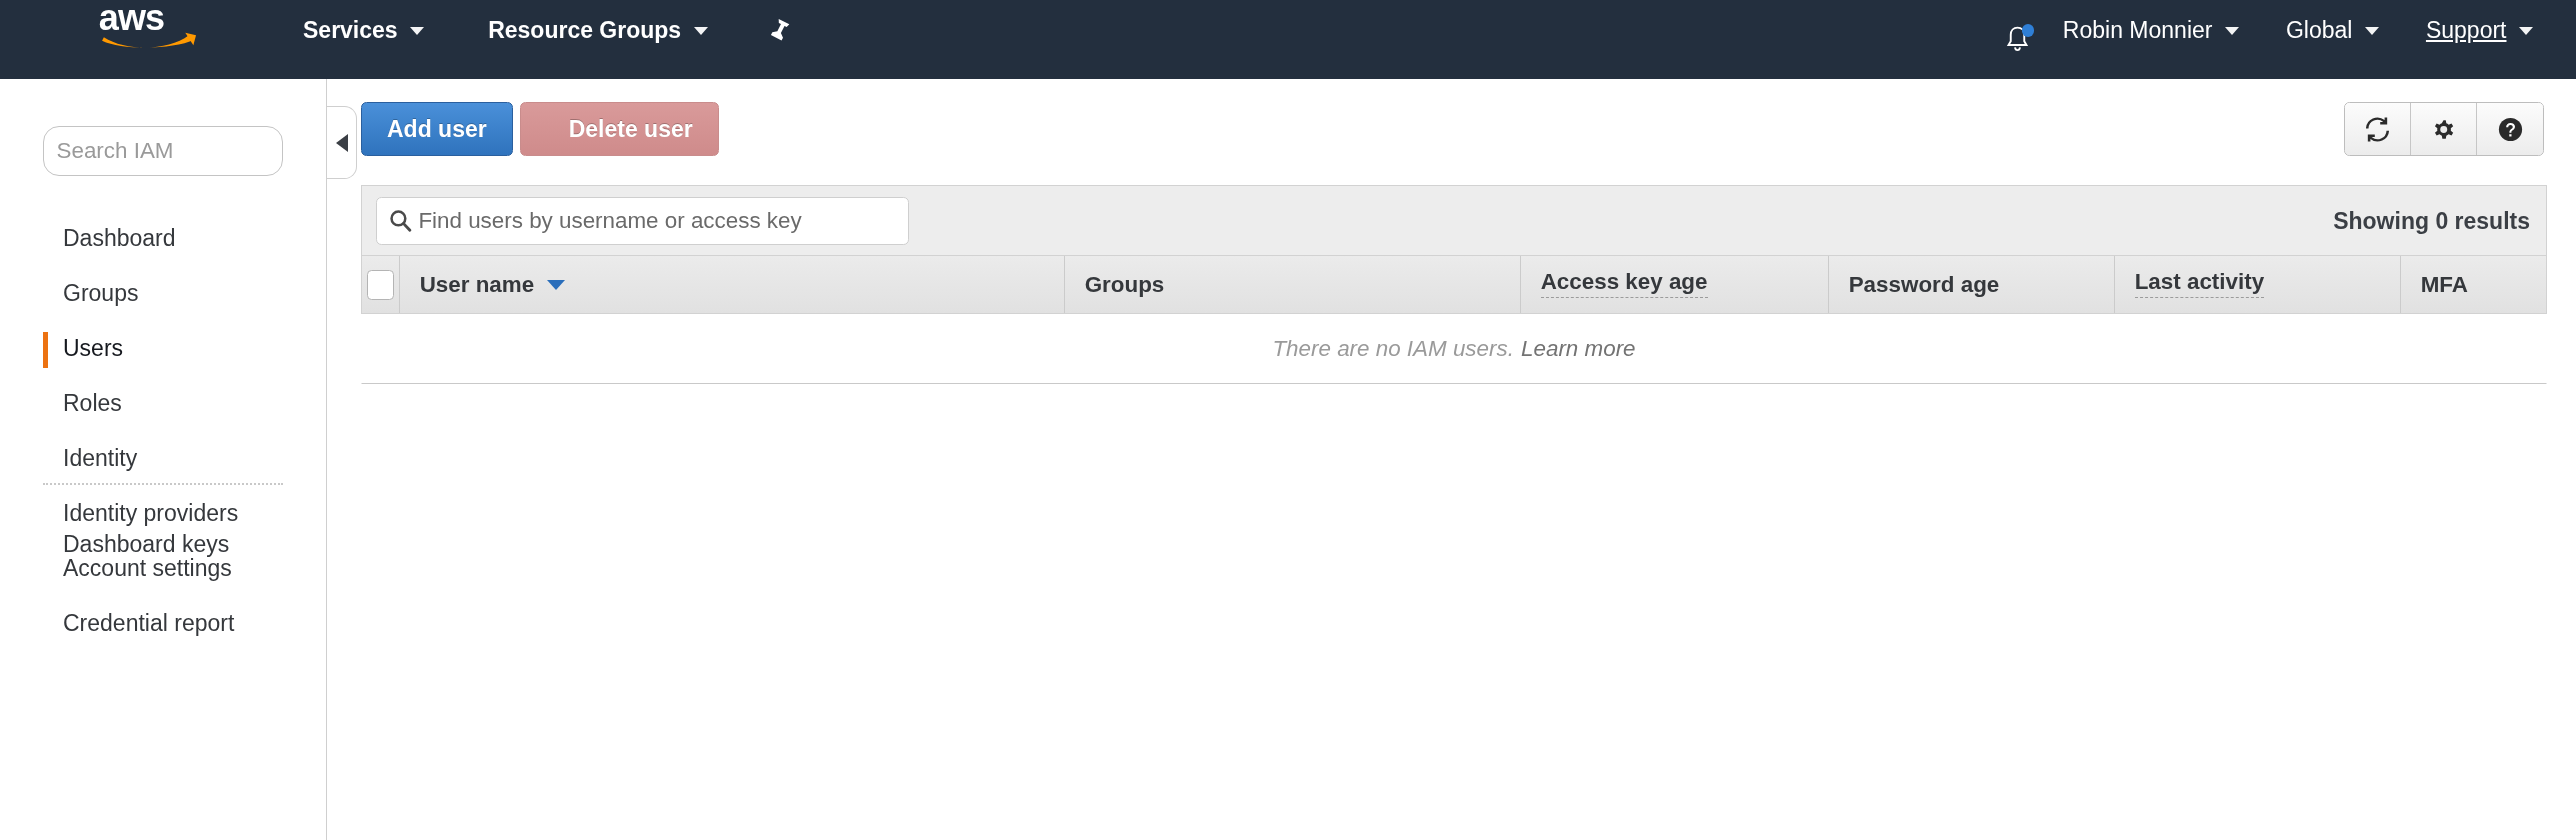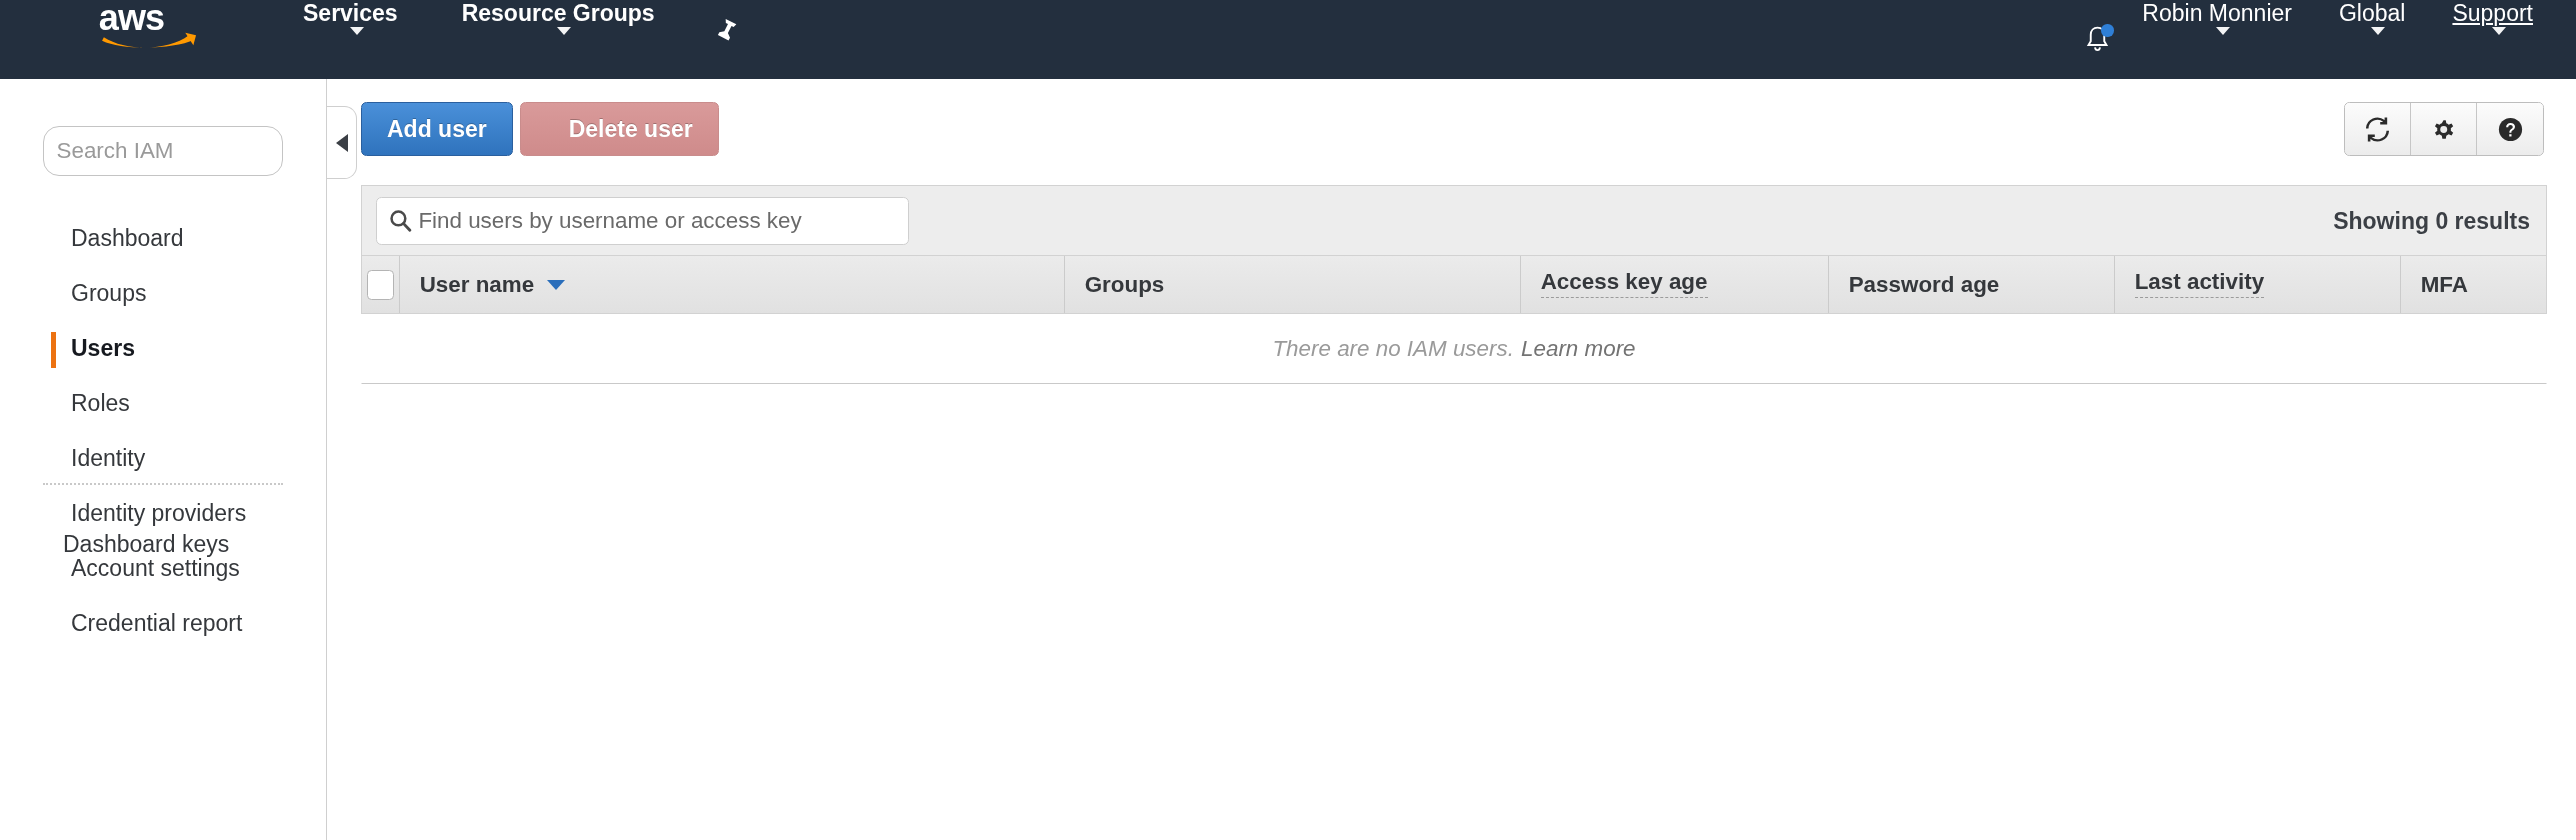--- a/index.html
+++ b/index.html
@@ -31,21 +31,20 @@
     letter-spacing: -0.9px; line-height: 36px;
     position: absolute; left: 1.8px; top: 0;
   }
   #aws-logo .smile { position: absolute; left: 3.6px; top: 29.5px; }
 
   .navitem {
     color: #ffffff; font-size: 23px; font-weight: 700;
     display: flex; align-items: center; height: 79px;
     padding: 0 0 18px 0; white-space: nowrap;
     cursor: pointer;
-    flex-direction: column;
   }
   .navitem .caret {
     display: inline-block; width: 0; height: 0;
     border-left: 7.2px solid transparent; border-right: 7.2px solid transparent;
     border-top: 8px solid #ffffff; margin-left: 12.5px; opacity: .95;
   }
   #nav-services { margin-left: 102px; }
   #nav-resource-groups { margin-left: 64px; }
   #nav-pin { margin-left: 54px; width: 36px; justify-content: center; }
 
@@ -72,26 +71,26 @@
   #search-iam {
     position: absolute; left: 43px; top: 47px;
     width: 240px; height: 50px;
     border: 0.9px solid #c4c4c4; border-radius: 16px;
     background: #fff; font-size: 22.4px; color: #545b64;
     padding: 0 12.5px; outline: none;
     font-family: "Liberation Sans", sans-serif;
   }
   #search-iam::placeholder { color: #9a9a9a; }
 
-  #navlist { position: absolute; left: 8px; top: 132px; width: 382px; }
+  #navlist { position: absolute; left: 0; top: 132px; width: 382px; }
   .sbitem {
     position: relative; height: 55px; display: flex; align-items: center;
     padding-left: 63px; font-size: 23px; color: #35383c; cursor: pointer;
   }
-  .sbitem.active { font-weight: 700; color: #16191f; }
+  .sbitem.active { font-weight: 400; color: #16191f; }
   .sbitem.active::before {
     content: ""; position: absolute; left: 43px; top: 10.7px;
     width: 5.4px; height: 36px; background: #ec7211;
   }
   #sb-divider {
     position: absolute; left: 43px; top: 404px; width: 240px;
     border-top: 2.7px dotted #c9c9c9;
   }
   #sb-after { position: absolute; left: 0; top: 438px; width: 327px; }
 

